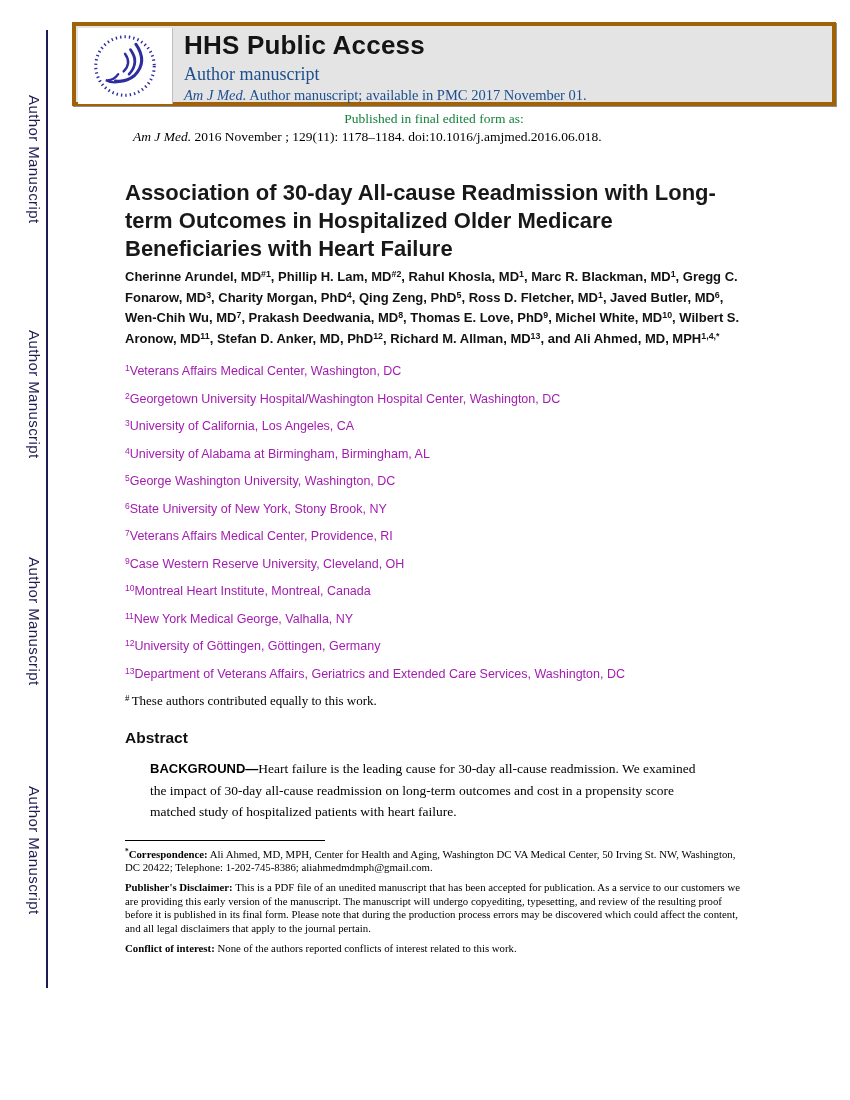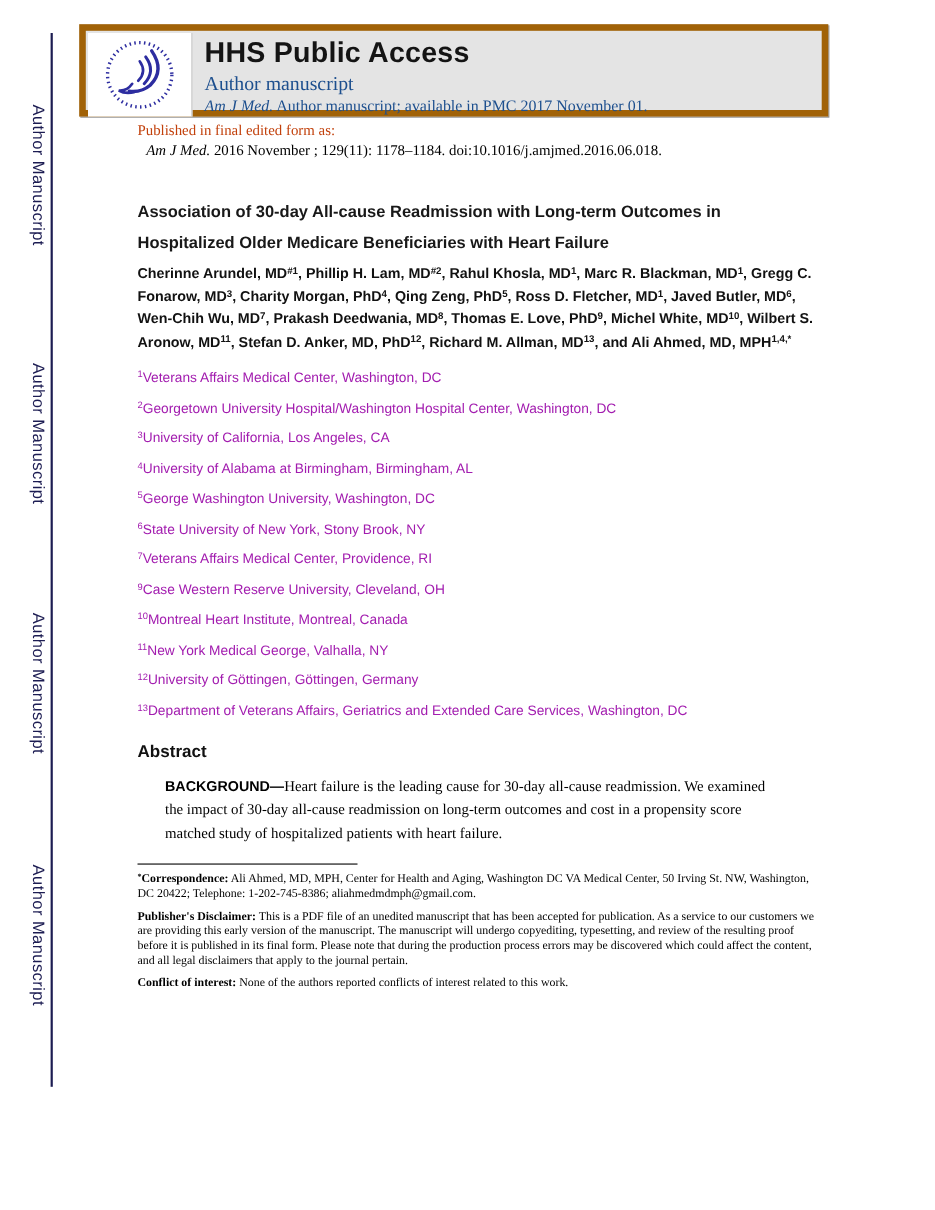--- a/index.html
+++ b/index.html
@@ -16,22 +16,22 @@
   }
   .sidebar-label{
     position:absolute;left:21px;width:22px;
     writing-mode:vertical-rl;
     font-family:"Liberation Sans",sans-serif;
     font-size:15px;letter-spacing:0.4px;color:#1c1c52;white-space:nowrap;
   }
 
   
   .hhs-band{
-    position:absolute;left:72px;top:22px;width:681px;height:84px;
-    background:#e4e4e4;border:6px solid #a16207;box-sizing:border-box;
+    position:absolute;left:72px;top:22px;width:764px;height:84px;
+    background:#e4e4e4;border:4px solid #a16207;box-sizing:border-box;
     box-shadow:1px 1px 0 #8f8f8f;
   }
   .logo-box{
     position:absolute;left:2px;top:2px;width:94px;height:76px;
     background:#ffffff;border-right:1px solid #bdbdbd;
     display:flex;align-items:center;justify-content:center;
   }
   .band-text{position:absolute;left:108px;top:4px;}
   .hhs-title{
     font-family:"Liberation Sans",sans-serif;font-weight:bold;
@@ -46,27 +46,27 @@
     margin-top:2px;
   }
 
   
   .main-col{position:absolute;left:125px;top:110px;width:618px;}
   p{margin:0;}
   .i{font-style:italic;}
   .b{font-weight:bold;}
   sup{font-size:68%;line-height:0;position:relative;top:-0.45em;vertical-align:baseline;}
 
-  .pub-line1{font-family:"Liberation Serif",serif;font-size:13.5px;line-height:17px;color:#c2410c;}
+  .pub-line1{font-family:"Liberation Serif",serif;font-size:13.5px;line-height:17px;color:#15803d;text-align:center;}
   .pub-line2{font-family:"Liberation Serif",serif;font-size:13.5px;line-height:17px;color:#000;padding-left:8px;margin-top:1px;}
 
   .article-title{
     margin:34px 0 0 0;width:606px;
     font-family:"Liberation Sans",sans-serif;font-weight:bold;
-    font-size:15px;line-height:28px;color:#181818;
+    font-size:22px;line-height:28px;color:#181818;
   }
   .authors{
     margin-top:4px;width:618px;
     font-family:"Liberation Sans",sans-serif;font-weight:bold;
     font-size:13px;line-height:20.5px;color:#111;
   }
   .affils{margin-top:13px;}
   .affil{
     font-family:"Liberation Sans",sans-serif;font-size:12.5px;line-height:18px;
     margin:0 0 9.5px 0;color:#a21caf;
@@ -137,20 +137,21 @@
         <p class="affil"><sup>5</sup><span>George Washington University, Washington, DC</span></p>
         <p class="affil"><sup>6</sup><span>State University of New York, Stony Brook, NY</span></p>
         <p class="affil"><sup>7</sup><span>Veterans Affairs Medical Center, Providence, RI</span></p>
         <p class="affil"><sup>9</sup><span>Case Western Reserve University, Cleveland, OH</span></p>
         <p class="affil"><sup>10</sup><span>Montreal Heart Institute, Montreal, Canada</span></p>
         <p class="affil"><sup>11</sup><span>New York Medical George, Valhalla, NY</span></p>
         <p class="affil"><sup>12</sup><span>University of Göttingen, Göttingen, Germany</span></p>
         <p class="affil"><sup>13</sup><span>Department of Veterans Affairs, Geriatrics and Extended Care Services, Washington, DC</span></p>
       </div>
 
+    <p class="equal-note"><sup># </sup><span>These authors contributed equally to this work.</span></p>
 
     <h2 class="abs-heading">Abstract</h2>
     <p class="abs-para"><span class="abs-label">BACKGROUND—</span><span>Heart failure is the leading cause for 30-day all-cause readmission. We examined the impact of 30-day all-cause readmission on long-term outcomes and cost in a propensity score matched study of hospitalized patients with heart failure.</span></p>
 
     <div class="fn-rule"></div>
     <p class="fn"><sup class="b">*</sup><span class="b">Correspondence:</span><span> Ali Ahmed, MD, MPH, Center for Health and Aging, Washington DC VA Medical Center, 50 Irving St. NW, Washington, DC 20422; Telephone: 1-202-745-8386; aliahmedmdmph@gmail.com.</span></p>
     <p class="fn"><span class="b">Publisher's Disclaimer:</span><span> This is a PDF file of an unedited manuscript that has been accepted for publication. As a service to our customers we are providing this early version of the manuscript. The manuscript will undergo copyediting, typesetting, and review of the resulting proof before it is published in its final form. Please note that during the production process errors may be discovered which could affect the content, and all legal disclaimers that apply to the journal pertain.</span></p>
     <p class="fn"><span class="b">Conflict of interest:</span><span> None of the authors reported conflicts of interest related to this work.</span></p>
   </main>
 

